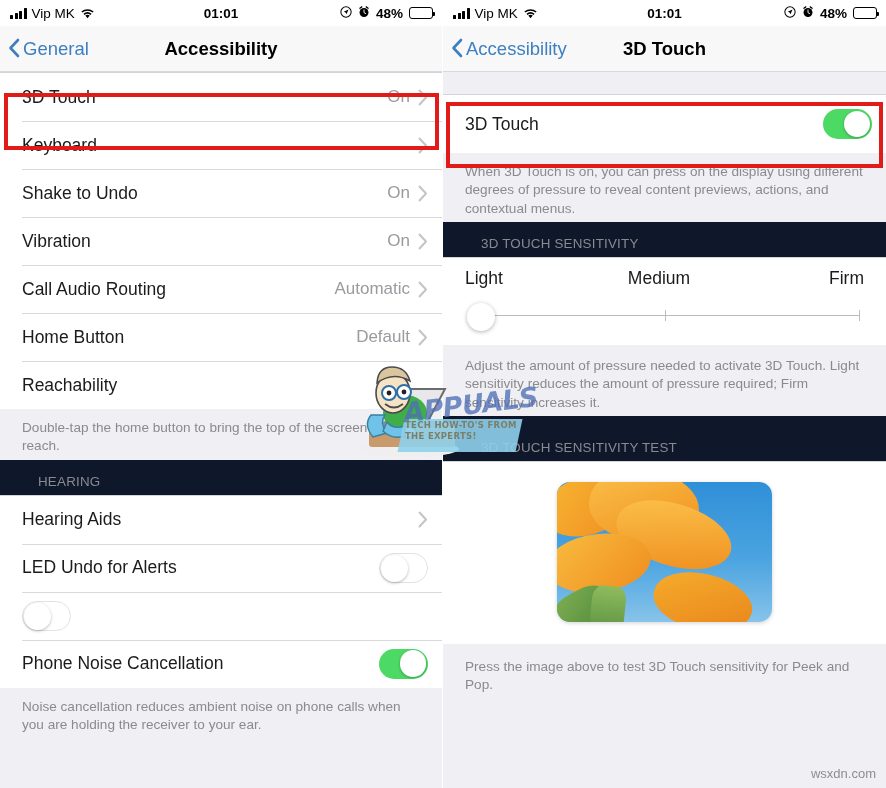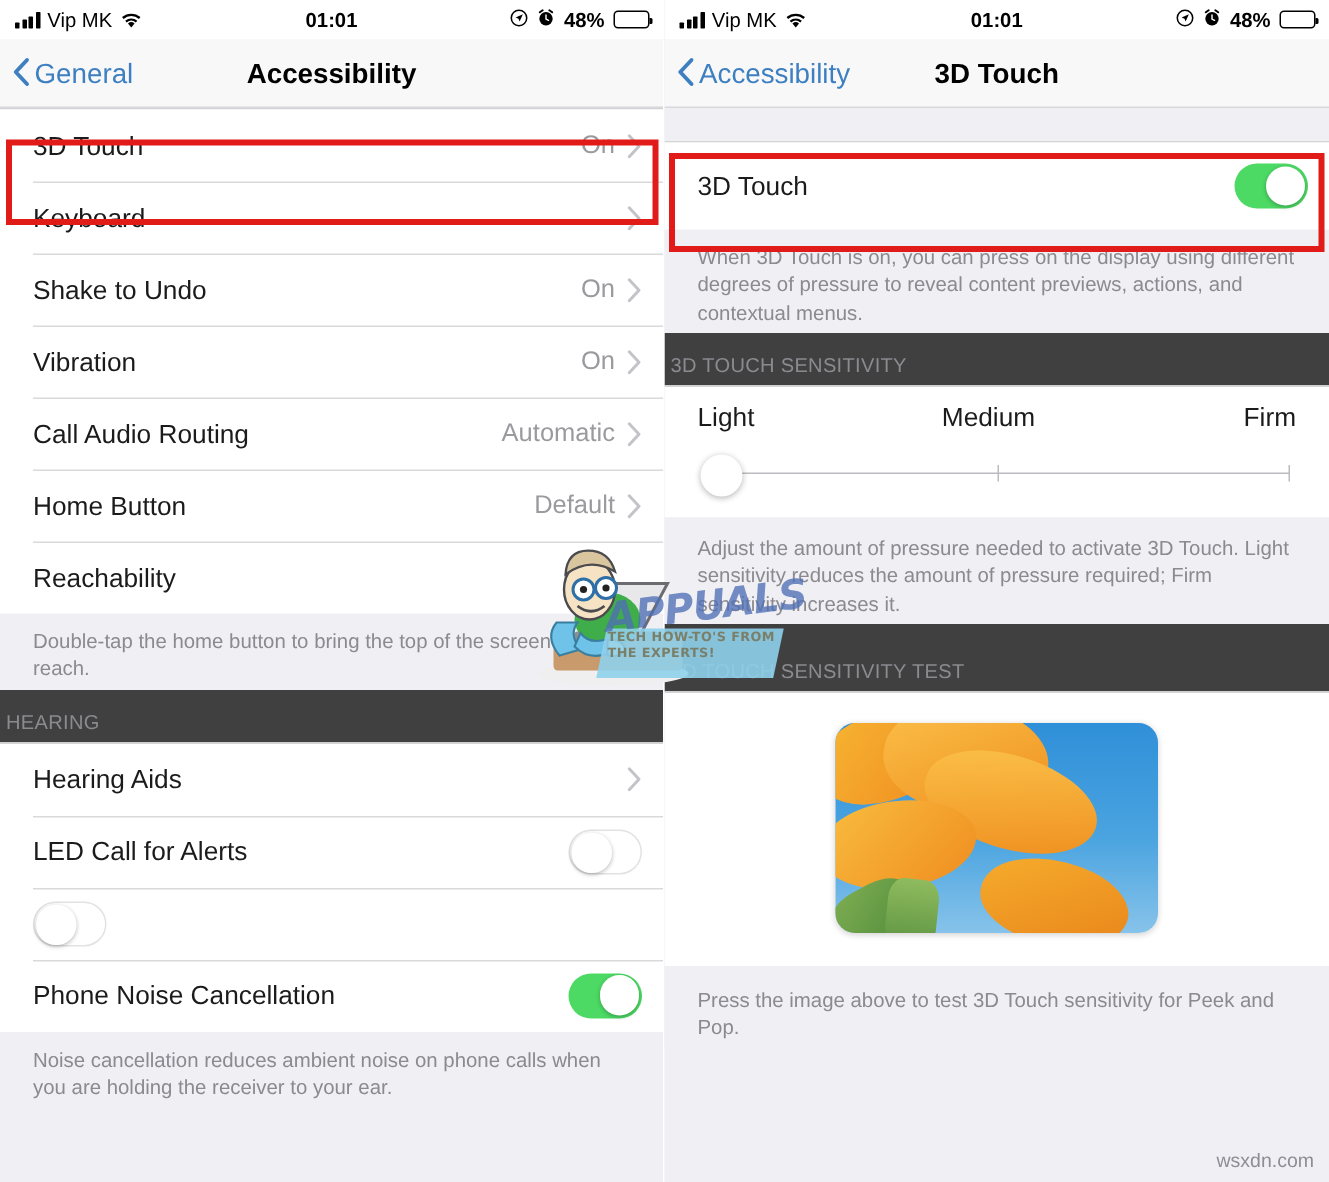--- a/index.html
+++ b/index.html
@@ -74,21 +74,21 @@
     height:0.6px; background:#d9d9dc;
   }
   .row-label { font-size:17.5px; color:#1b1b1b; flex:1; }
   .row-value { font-size:17px; color:#9a9a9f; margin-right:8px; }
   .chev-right { width:10px; height:17px; flex:none; }
   .footnote {
     background:#EFEFF4; padding:10px 22px 4px 22px;
     font-size:13.6px; line-height:1.35; color:#8a8a8f;
   }
   .section-header {
-    background:#404040; padding:14px 22px 6px 4px;
+    background:#0f172a; padding:14px 22px 6px 38px;
     font-size:13.4px; color:#8a8a8f; letter-spacing:0.2px;
   }
 
   
   .switch { width:49px; height:30px; border-radius:15px; position:relative; flex:none; }
   .switch.off { background:#ffffff; border:1.3px solid #e2e2e4; }
   .switch.on  { background:#4CD964; }
   .switch .knob {
     position:absolute; top:1.6px; width:26.5px; height:26.5px;
     border-radius:50%; background:#ffffff;
@@ -291,21 +291,21 @@
     <div class="group sep-top">
       <div class="row">
         <span class="row-label">Hearing Aids</span>
         <span class="chev-right">
           <svg viewBox="0 0 10 17" width="10" height="17">
               <path d="M1.5 1.5 8 8.5 1.5 15.5" fill="none" stroke="#c4c4c8" stroke-width="2" stroke-linecap="round" stroke-linejoin="round"></path>
             </svg>
         </span>
       </div>
       <div class="row">
-        <span class="row-label">LED Call for Alerts</span>
+        <span class="row-label">LED Undo for Alerts</span>
         <span class="switch off">
             <span class="knob"></span>
           </span>
       </div>
       <div class="row">
         <span class="switch off">
             <span class="knob"></span>
           </span>
       </div>
       <div class="row">

